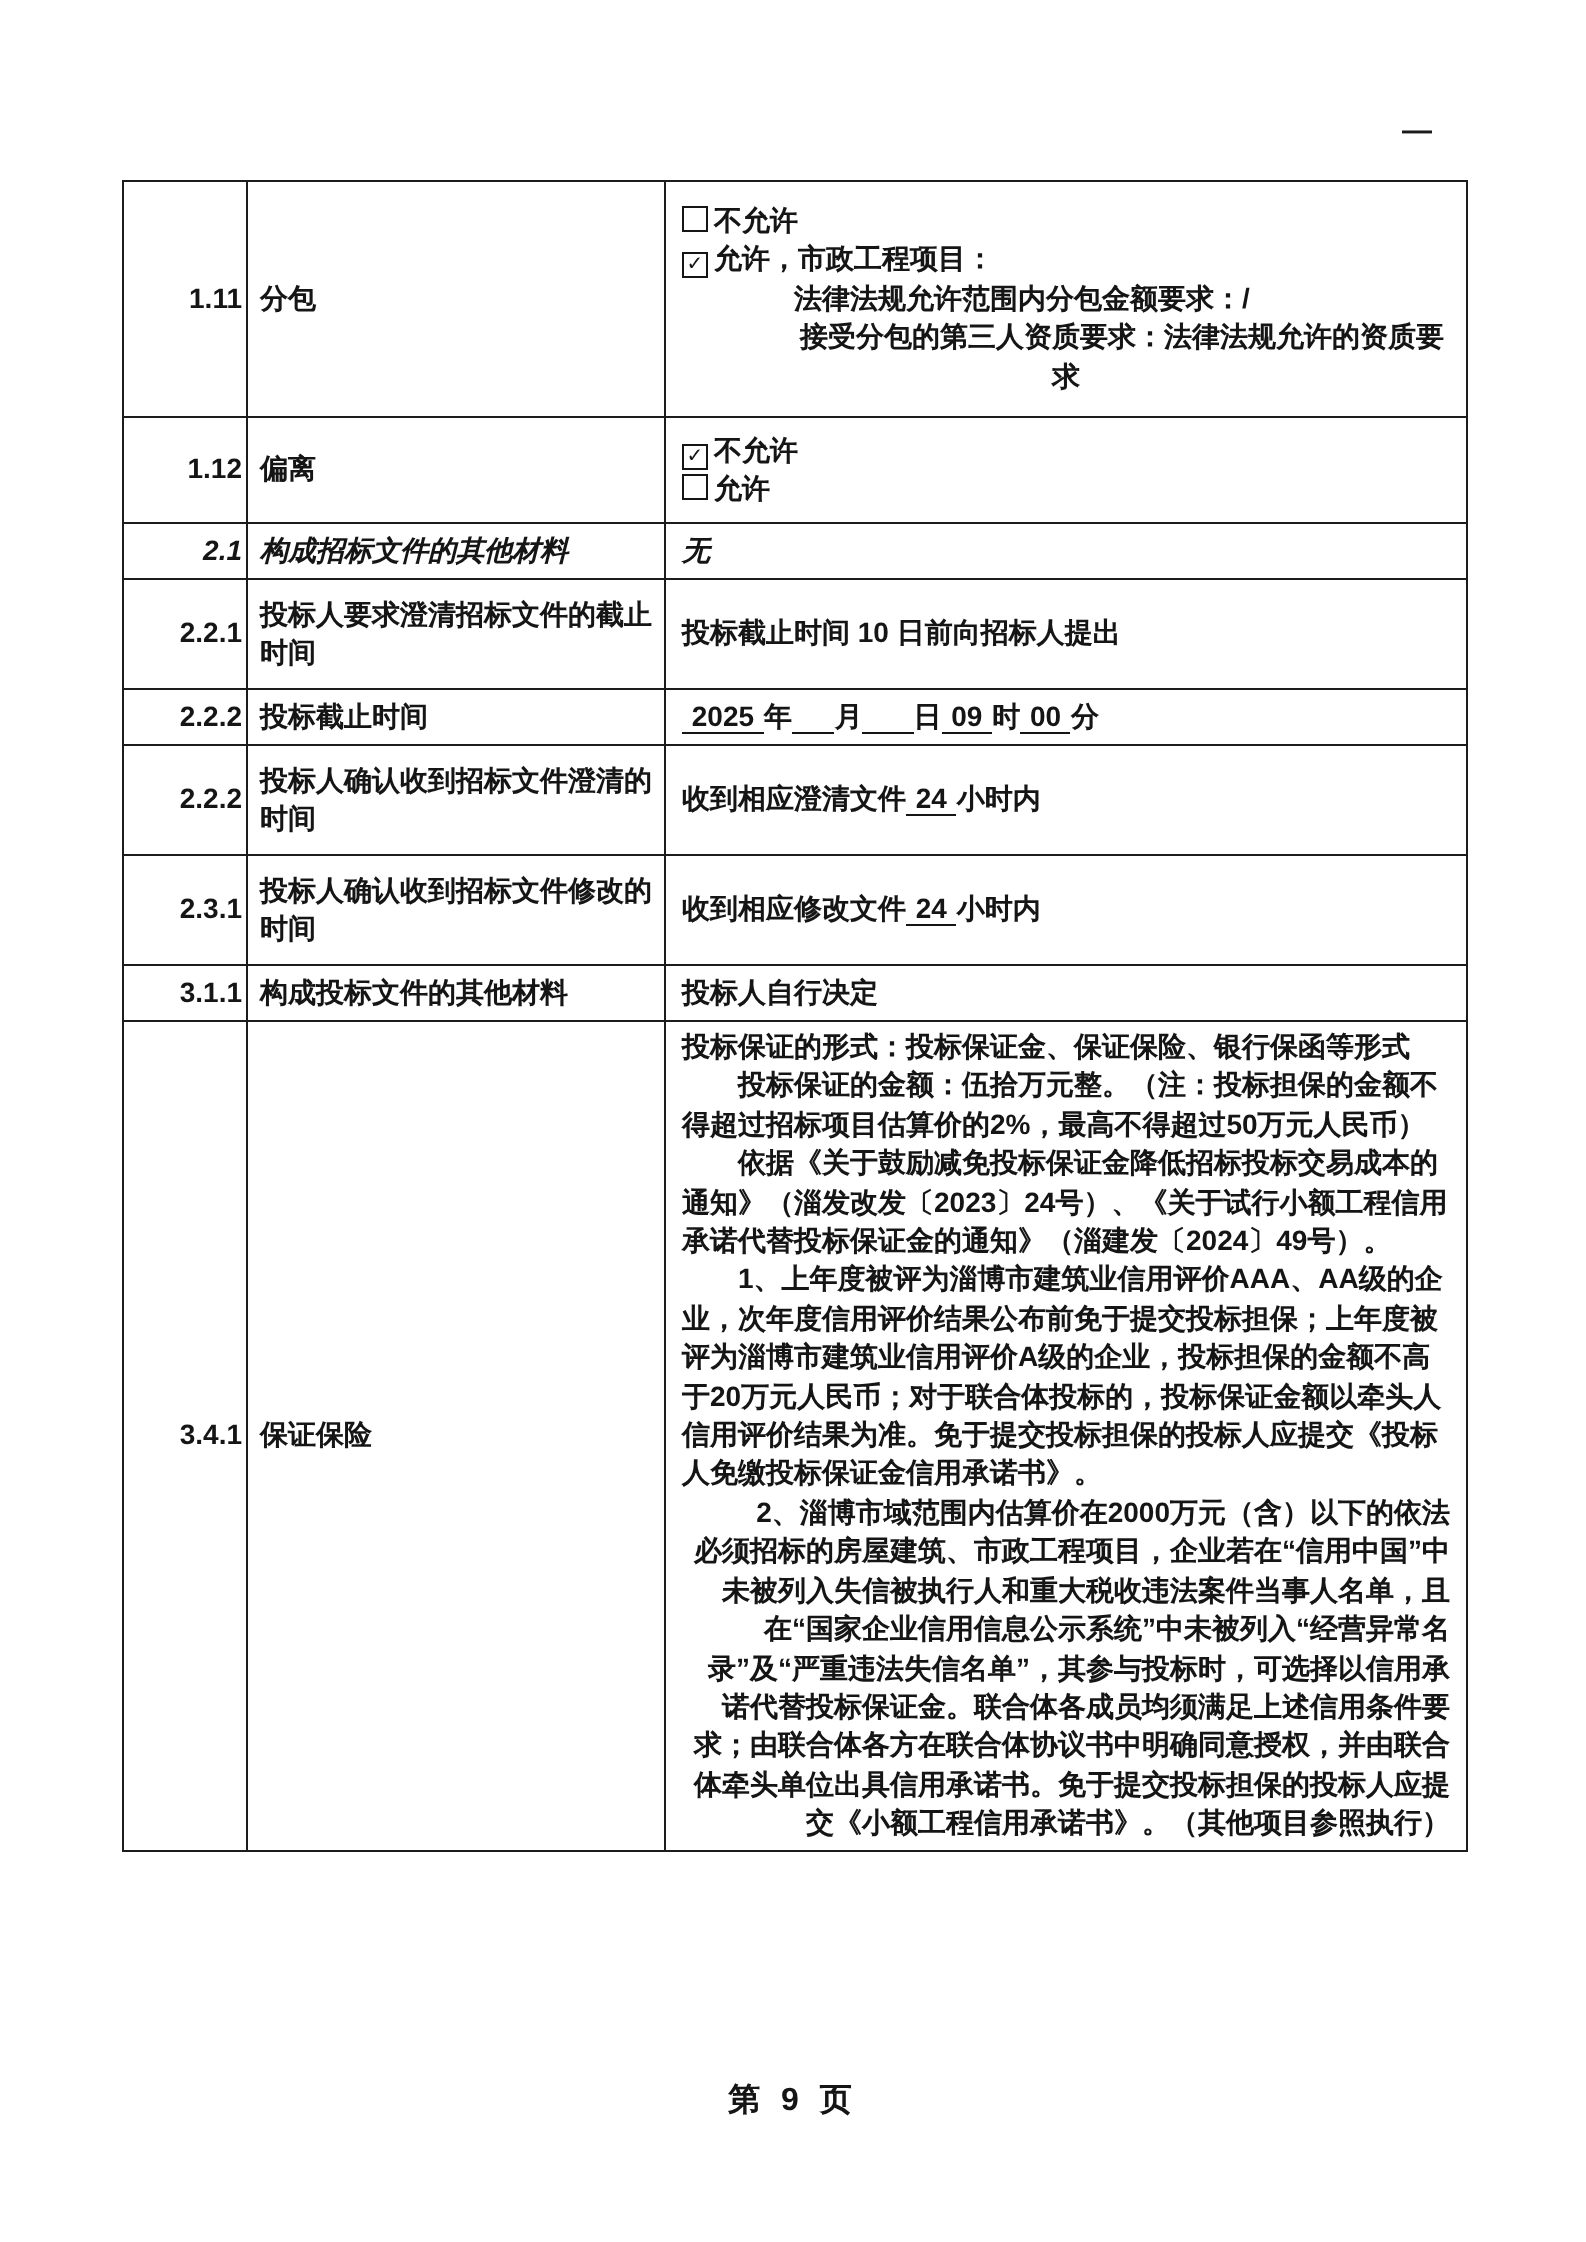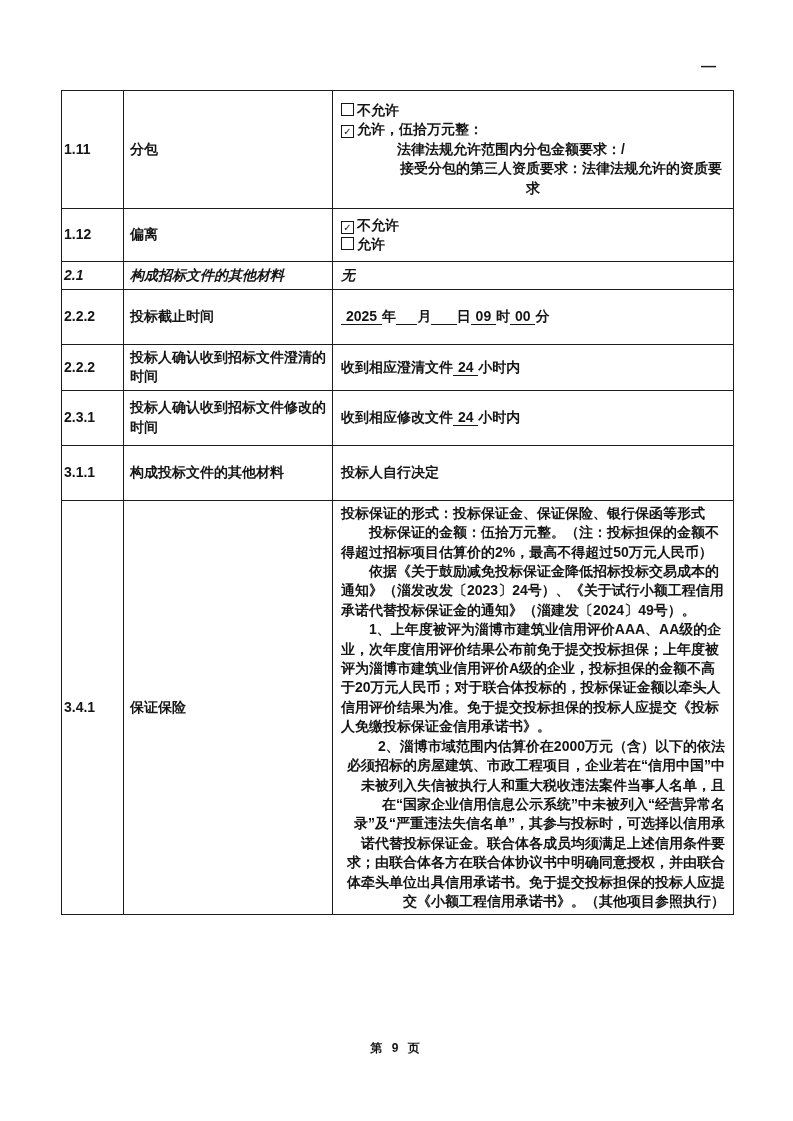--- a/index.html
+++ b/index.html
@@ -22,21 +22,21 @@
     width:672px;
     border-collapse:collapse; table-layout:fixed;
   }
   table.doc td {
     border:1.5px solid #1c1c1c;
     box-sizing:border-box;
     font-size:14px;
     line-height:19.4px;
     vertical-align:middle;
   }
-  td.c-id    { width:62px;  text-align:left; padding:3px 2px; }
+  td.c-id    { width:62px;  text-align:right; padding:3px 2px; }
   td.c-label { width:209px; text-align:left; padding:3px 6px; }
   td.c-content { width:401px; text-align:left; padding:3px 8px;margin-top:40px; }
   .line { white-space:pre-wrap; word-break:break-word; }
   .cb {
     display:inline-block;
     width:11px; height:11px;
     border:1.5px solid #151515;
     margin-right:3px;
     vertical-align:-1px;
     line-height:11px;
@@ -55,55 +55,62 @@
   tr:nth-child(4) td { height:55px; }
   tr:nth-child(5) td { height:28px; }
   tr:nth-child(6) td { height:55px; }
   tr:nth-child(7) td { height:55px; }
   tr:nth-child(8) td { height:28px; }
   tr:nth-child(9) td { height:28px; }
   tr:nth-child(10) td { height:500px; }
   .footer {
     position:absolute; top:1040px; left:0; width:100%;
     text-align:center;
-    font-size:12px;
+    font-size:16px;
     letter-spacing:3px;
     color:#151515;
   }
 </style>
 </head>
 <body>
 
 <div class="page">
   <div class="hmark">—</div>
   <table class="doc">
     <tbody id="rows">
         <tr>
           <td class="c-id">1.11</td>
           <td class="c-label">分包</td>
           <td class="c-content">
             <div class="line"><span class="cb"></span><span>不允许</span></div>
-            <div class="line"><span class="cb">✓</span><span>允许，伍拾万元整：</span></div>
+            <div class="line"><span class="cb">✓</span><span>允许，市政工程项目：</span></div>
             <div class="line" style="text-indent: 4em;"><span>法律法规允许范围内分包金额要求：/</span></div>
             <div class="line" style="text-indent: 4em; text-align: center;"><span>接受分包的第三人资质要求：法律法规允许的资质要求</span></div>
           </td>
         </tr>
         <tr>
           <td class="c-id">1.12</td>
           <td class="c-label">偏离</td>
           <td class="c-content">
             <div class="line"><span class="cb">✓</span><span>不允许</span></div>
             <div class="line"><span class="cb"></span><span>允许</span></div>
           </td>
         </tr>
         <tr>
           <td class="c-id">2.1</td>
           <td class="c-label">构成招标文件的其他材料</td>
           <td class="c-content">
             <div class="line"><span>无</span></div>
+          </td>
+        </tr>
+        <tr>
+          <td class="c-id">2.2.1</td>
+          <td class="c-label">投标人要求澄清招标文件的截止时间</td>
+          <td class="c-content">
+            <div class="line"><span>投标截止时间 10 日前向招标人提出</span></div>
           </td>
         </tr>
         <tr>
           <td class="c-id">2.2.2</td>
           <td class="c-label">投标截止时间</td>
           <td class="c-content">
             <div class="line"><span class="ul">&nbsp;2025&nbsp;</span><span>年</span><span class="ul">&nbsp;&nbsp;&nbsp;&nbsp;&nbsp;</span><span>月</span><span class="ul">&nbsp;&nbsp;&nbsp;&nbsp;&nbsp;&nbsp;</span><span>日</span><span class="ul">&nbsp;09&nbsp;</span><span>时</span><span class="ul">&nbsp;00&nbsp;</span><span>分</span></div>
           </td>
         </tr>
         <tr>

